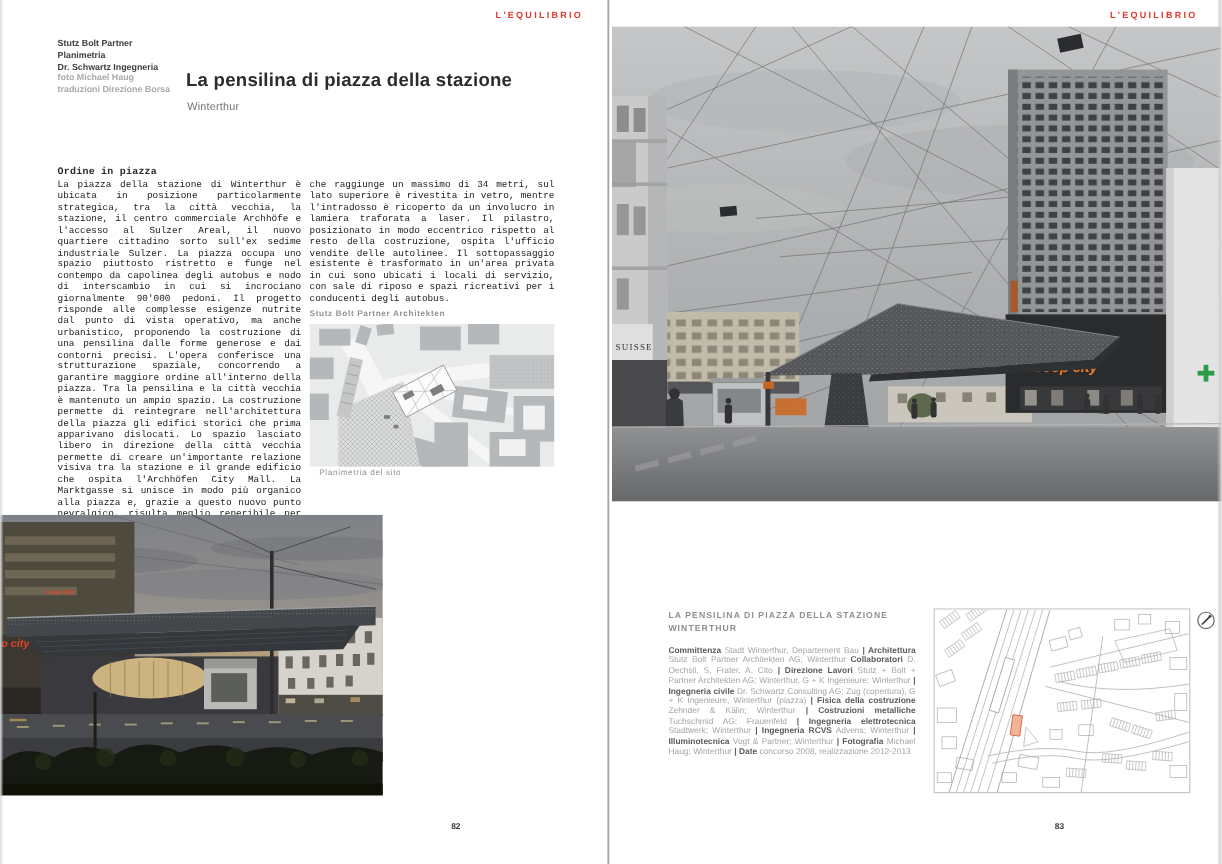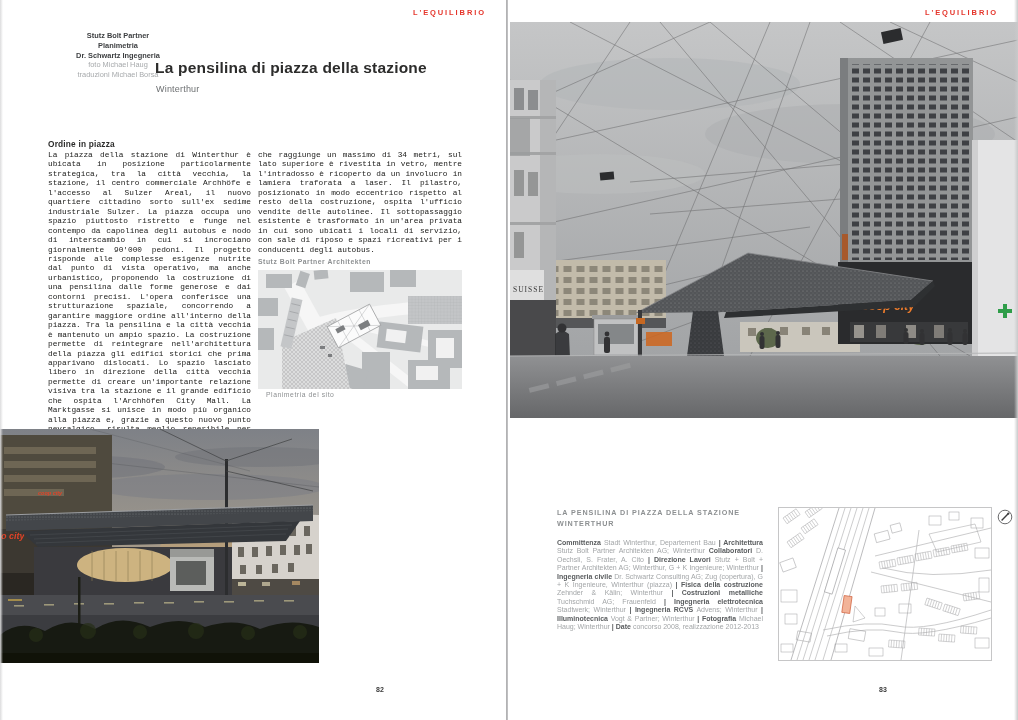--- a/index.html
+++ b/index.html
@@ -1,21 +1,21 @@
 <!DOCTYPE html>
 <html lang="it"><head>
 <meta charset="utf-8">
 <style>
   html,body{margin:0;padding:0;}
   body{width:1018px;height:720px;background:#ffffff;position:relative;overflow:hidden;
        font-family:"Liberation Sans",sans-serif;}
   .a{position:absolute;}
   .mag-head{font-size:7.5px;font-weight:bold;letter-spacing:1.9px;color:#e5352b;text-align:right;}
-  .byline{font-size:7.4px;line-height:9.8px;color:#3d3f41;font-weight:bold;text-align:center;}
-  .byline .lt{color:#a7aaac;font-weight:normal;}
+  .byline{font-size:7.4px;line-height:9.8px;color:#3d3f41;font-weight:bold;}
+  .byline .lt{color:#a7aaac;font-weight:bold;}
   .title{font-size:15.5px;font-weight:bold;letter-spacing:.2px;color:#2c2c2b;}
   .subtitle{font-size:9px;color:#6d7072;letter-spacing:.2px;}
   .sechead{font-size:8.3px;font-weight:bold;color:#2c2c2b;letter-spacing:.2px;}
   .serif{font-family:Liberation Mono, monospace;font-size:7.8px;line-height:9.45px;
          text-align:justify;color:#21211f;hyphens:auto;-webkit-hyphens:auto;}
   .cap{font-size:6.8px;letter-spacing:.55px;color:#8d9092;font-weight:bold;}
   .cap2{font-size:6.8px;letter-spacing:.55px;color:#8d9092;}
   .pnum{font-size:7px;font-weight:bold;color:#3a3a3a;}
   .ptitle{font-size:7.2px;letter-spacing:.9px;color:#8d9092;font-weight:bold;line-height:10.5px;}
   .pcred{font-size:7px;line-height:8.4px;text-align:justify;color:#a3a6a8;}
@@ -32,27 +32,27 @@
 
 <div class="a" style="left:0;top:0;width:507px;height:720px;">
 
   <div class="a mag-head" style="left:413px;top:8px;">L'EQUILIBRIO</div>
 
   <div class="a byline" style="left:48px;top:31px;width:140px;">
     <div>Stutz Bolt Partner</div>
     <div>Planimetria</div>
     <div>Dr. Schwartz Ingegneria</div>
     <div class="lt">foto Michael Haug</div>
-    <div class="lt">traduzioni Michael Borsa</div>
+    <div class="lt">traduzioni Direzione Borsa</div>
   </div>
 
   <div class="a title" style="left:155px;top:59px;">La pensilina di piazza della stazione</div>
   <div class="a subtitle" style="left:156px;top:84px;">Winterthur</div>
 
-  <div class="a sechead" style="left:48px;top:139px;">Ordine in piazza</div>
+  <div class="a sechead" style="left:48px;top:139px;font-family:Liberation Mono, monospace;">Ordine in piazza</div>
 
   <div class="a serif" lang="it" style="left:48px;top:151px;width:203px;">La piazza della stazione di Winterthur è ubicata in posizione particolarmente strategica, tra la città vecchia, la stazione, il centro commerciale Archhöfe e l'accesso al Sulzer Areal, il nuovo quartiere cittadino sorto sull'ex sedime industriale Sulzer. La piazza occupa uno spazio piuttosto ristretto e funge nel contempo da capolinea degli autobus e nodo di interscambio in cui si incrociano giornalmente 90'000 pedoni. Il progetto risponde alle complesse esigenze nutrite dal punto di vista operativo, ma anche urbanistico, proponendo la costruzione di una pensilina dalle forme generose e dai contorni precisi. L'opera conferisce una strutturazione spaziale, concorrendo a garantire maggiore ordine all'interno della piazza. Tra la pensilina e la città vecchia è mantenuto un ampio spazio. La costruzione permette di reintegrare nell'architettura della piazza gli edifici storici che prima apparivano dislocati. Lo spazio lasciato libero in direzione della città vecchia permette di creare un'importante relazione visiva tra la stazione e il grande edificio che ospita l'Archhöfen City Mall. La Marktgasse si unisce in modo più organico alla piazza e, grazie a questo nuovo punto nevralgico, risulta meglio reperibile per chi arriva alla stazione. La struttura in acciaio della pensilina ha un aggetto</div>
   <div class="a serif" lang="it" style="left:258px;top:151px;width:204px;">che raggiunge un massimo di 34 metri, sul lato superiore è rivestita in vetro, mentre l'intradosso è ricoperto da un involucro in lamiera traforata a laser. Il pilastro, posizionato in modo eccentrico rispetto al resto della costruzione, ospita l'ufficio vendite delle autolinee. Il sottopassaggio esistente è trasformato in un'area privata in cui sono ubicati i locali di servizio, con sale di riposo e spazi ricreativi per i conducenti degli autobus.</div>
 
   <div class="a cap" style="left:258px;top:258px;">Stutz Bolt Partner Architekten</div>
 
   <div class="a" style="left:258px;top:270px;width:204px;height:119px;">
     <svg width="204" height="119" viewBox="0 0 204 119">
       <defs>
         <pattern id="xh" width="4" height="4" patternUnits="userSpaceOnUse">

